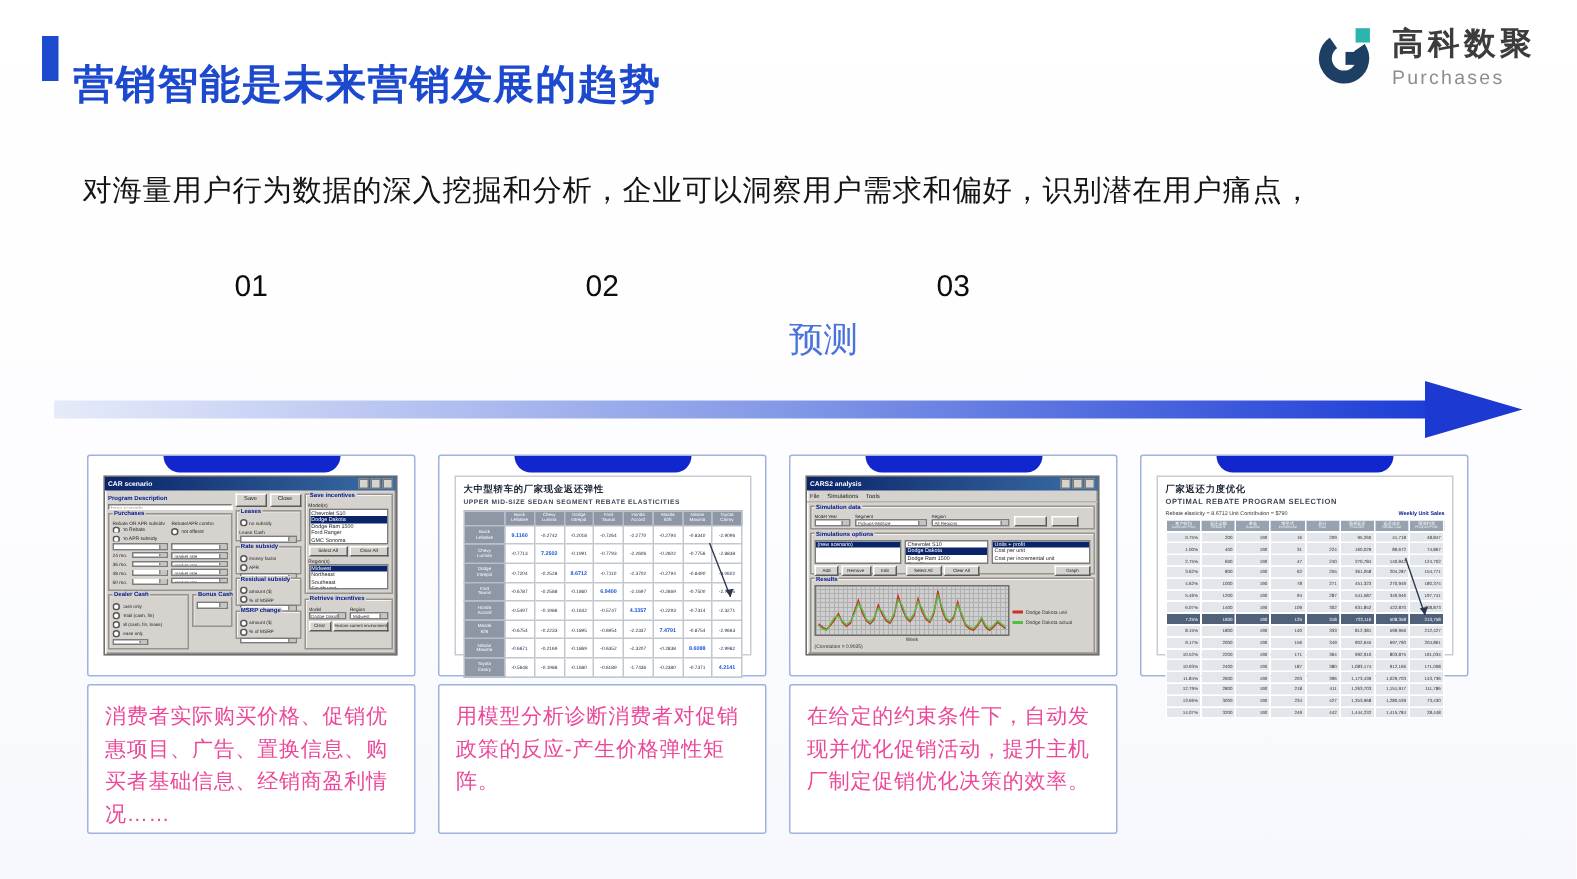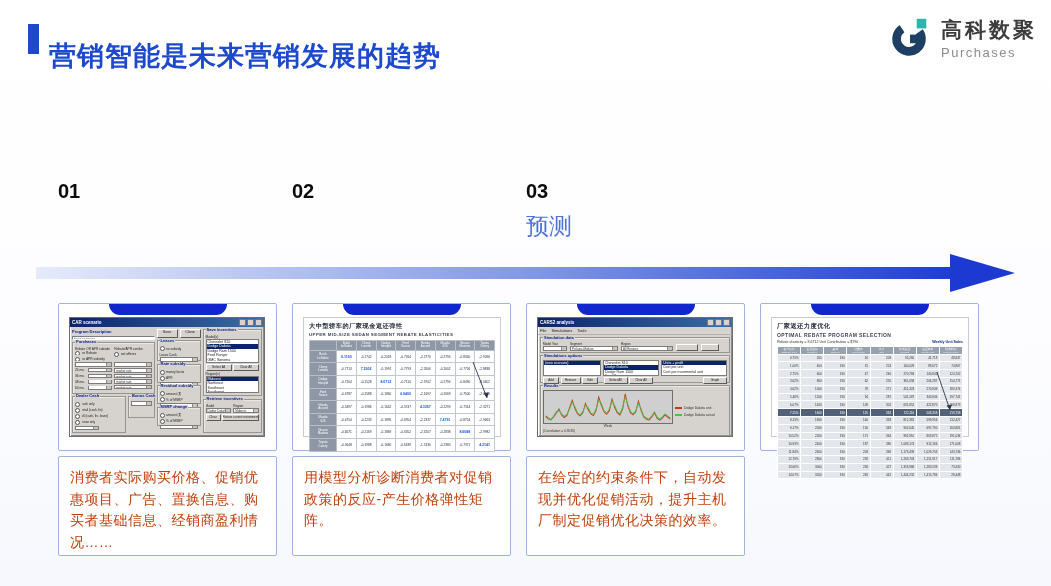--- a/index.html
+++ b/index.html
@@ -2,40 +2,40 @@
 <html><head>
 <meta charset="utf-8">
 <style>
   html,body{margin:0;padding:0;background:#fff;}
   .slide{position:relative;width:1051px;height:586px;overflow:hidden;
     font-family:"Liberation Sans","DejaVu Sans",sans-serif;
     background:linear-gradient(180deg,#ffffff 0%,#fdfdff 55%,#f6f8fd 100%);}
   
   .accent{position:absolute;left:28px;top:24px;width:11px;height:30px;background:#1d49cf;}
   .title{position:absolute;left:49px;top:20px;font-size:27px;font-weight:bold;color:#1d49cf;letter-spacing:1px;}
-  .logo{position:absolute;right:14px;top:14px;display:flex;align-items:flex-end;gap:8px;}
+  .logo{position:absolute;right:27px;top:14px;display:flex;align-items:center;gap:8px;}
   .logo-text .cn{font-size:21px;font-weight:bold;color:#3c3c3c;letter-spacing:3px;}
   .logo-text .en{font-size:13px;color:#8d8d8d;letter-spacing:1.5px;margin-top:1px;}
   
   .intro{position:absolute;left:55px;top:88px;width:950px;font-size:19.5px;color:#141414;line-height:38px;letter-spacing:0.5px;}
   .intro .ind{padding-left:40px;}
   .intro .hl{color:#2656d8;font-weight:bold;}
   
   .steps{position:absolute;left:58px;top:180px;display:grid;grid-template-columns:repeat(4,219px);gap:15px;}
-  .step-num{font-size:20px;font-weight:bold;color:#0c0c0c;}
+  .step-num{font-size:20px;font-weight:normal;color:#0c0c0c;text-align:center;}
   .step-label{font-size:23px;color:#4a72d8;margin-top:8px;}
   
   .arrow{position:absolute;left:0;top:248px;}
   
   .cards{position:absolute;left:58px;top:303px;display:grid;grid-template-columns:repeat(4,219px);gap:15px;}
   .captions{position:absolute;left:58px;top:456px;display:grid;grid-template-columns:repeat(4,219px);gap:15px;}
   .shot-card{position:relative;height:146px;background:#fff;border:1px solid #9eb3dd;border-radius:2px;}
   .tab{position:absolute;left:50%;top:0;transform:translateX(-50%);width:118px;height:11px;background:#1126cd;border-radius:0 0 12px 12px;}
   .cap-card{height:100px;background:#fff;border:1px solid #9eb3dd;border-radius:2px;padding:10px 11px;box-sizing:border-box;}
-  .cap-card p{margin:0;font-size:14px;line-height:1.55;color:#c2410c;letter-spacing:0.5px;}
+  .cap-card p{margin:0;font-size:14px;line-height:1.55;color:#ec4899;letter-spacing:0.5px;}
   
   .win{position:absolute;left:10px;top:13px;width:194px;height:118px;background:#d6d3ce;border:1px solid #6d6d6d;
        box-shadow:inset 1px 1px 0 #fff, inset -1px -1px 0 #8a8a8a;font-size:4px;color:#222;}
   .tbar{height:9px;background:linear-gradient(90deg,#0a246a,#3a6ea5);display:flex;align-items:center;justify-content:space-between;padding:0 2px;}
   .tbar .tt{color:#fff;font-size:4.5px;font-weight:bold;white-space:nowrap;}
   .wbtns{display:flex;gap:1px;}
   .wbtns i{display:block;width:5px;height:5px;background:#d6d3ce;border:0.5px solid #777;}
   .grp{position:relative;border:0.7px solid #97948d;box-shadow:inset 0.5px 0.5px 0 #fff;padding:4px 2px 2px 2px;box-sizing:border-box;}
   .gl{position:absolute;top:-2.5px;left:2px;background:#d6d3ce;color:#001a8c;font-weight:bold;font-size:4px;line-height:1;padding:0 1px;white-space:nowrap;}
   .b95{background:#d6d3ce;border:0.7px solid;border-color:#fff #5a5a5a #5a5a5a #fff;font-size:3.8px;text-align:center;color:#1a1a1a;line-height:1.5;white-space:nowrap;overflow:hidden;}
@@ -89,21 +89,21 @@
       <circle cx="23" cy="26" r="13" fill="none" stroke="#1c3f63" stroke-width="9" stroke-dasharray="61 21" transform="rotate(-35 23 26)"></circle>
       <rect x="31" y="5" width="10" height="10" fill="#2cb5ad"></rect>
       <rect x="24" y="21.5" width="12" height="9" fill="#1c3f63"></rect>
     </svg>
     <div class="logo-text">
       <div class="cn">高科数聚</div>
       <div class="en">Purchases</div>
     </div>
   </div>
 
-  <p class="intro"><br>
+  <p class="intro"><span>对海量用户行为数据的深入挖掘和分析，企业可以洞察用户需求和偏好，识别潜在用户痛点，</span><br>
   </p>
 
   <div class="steps">
     <div>
       <div class="step-num">01</div>
     </div>
     <div>
       <div class="step-num">02</div>
     </div>
     <div>

